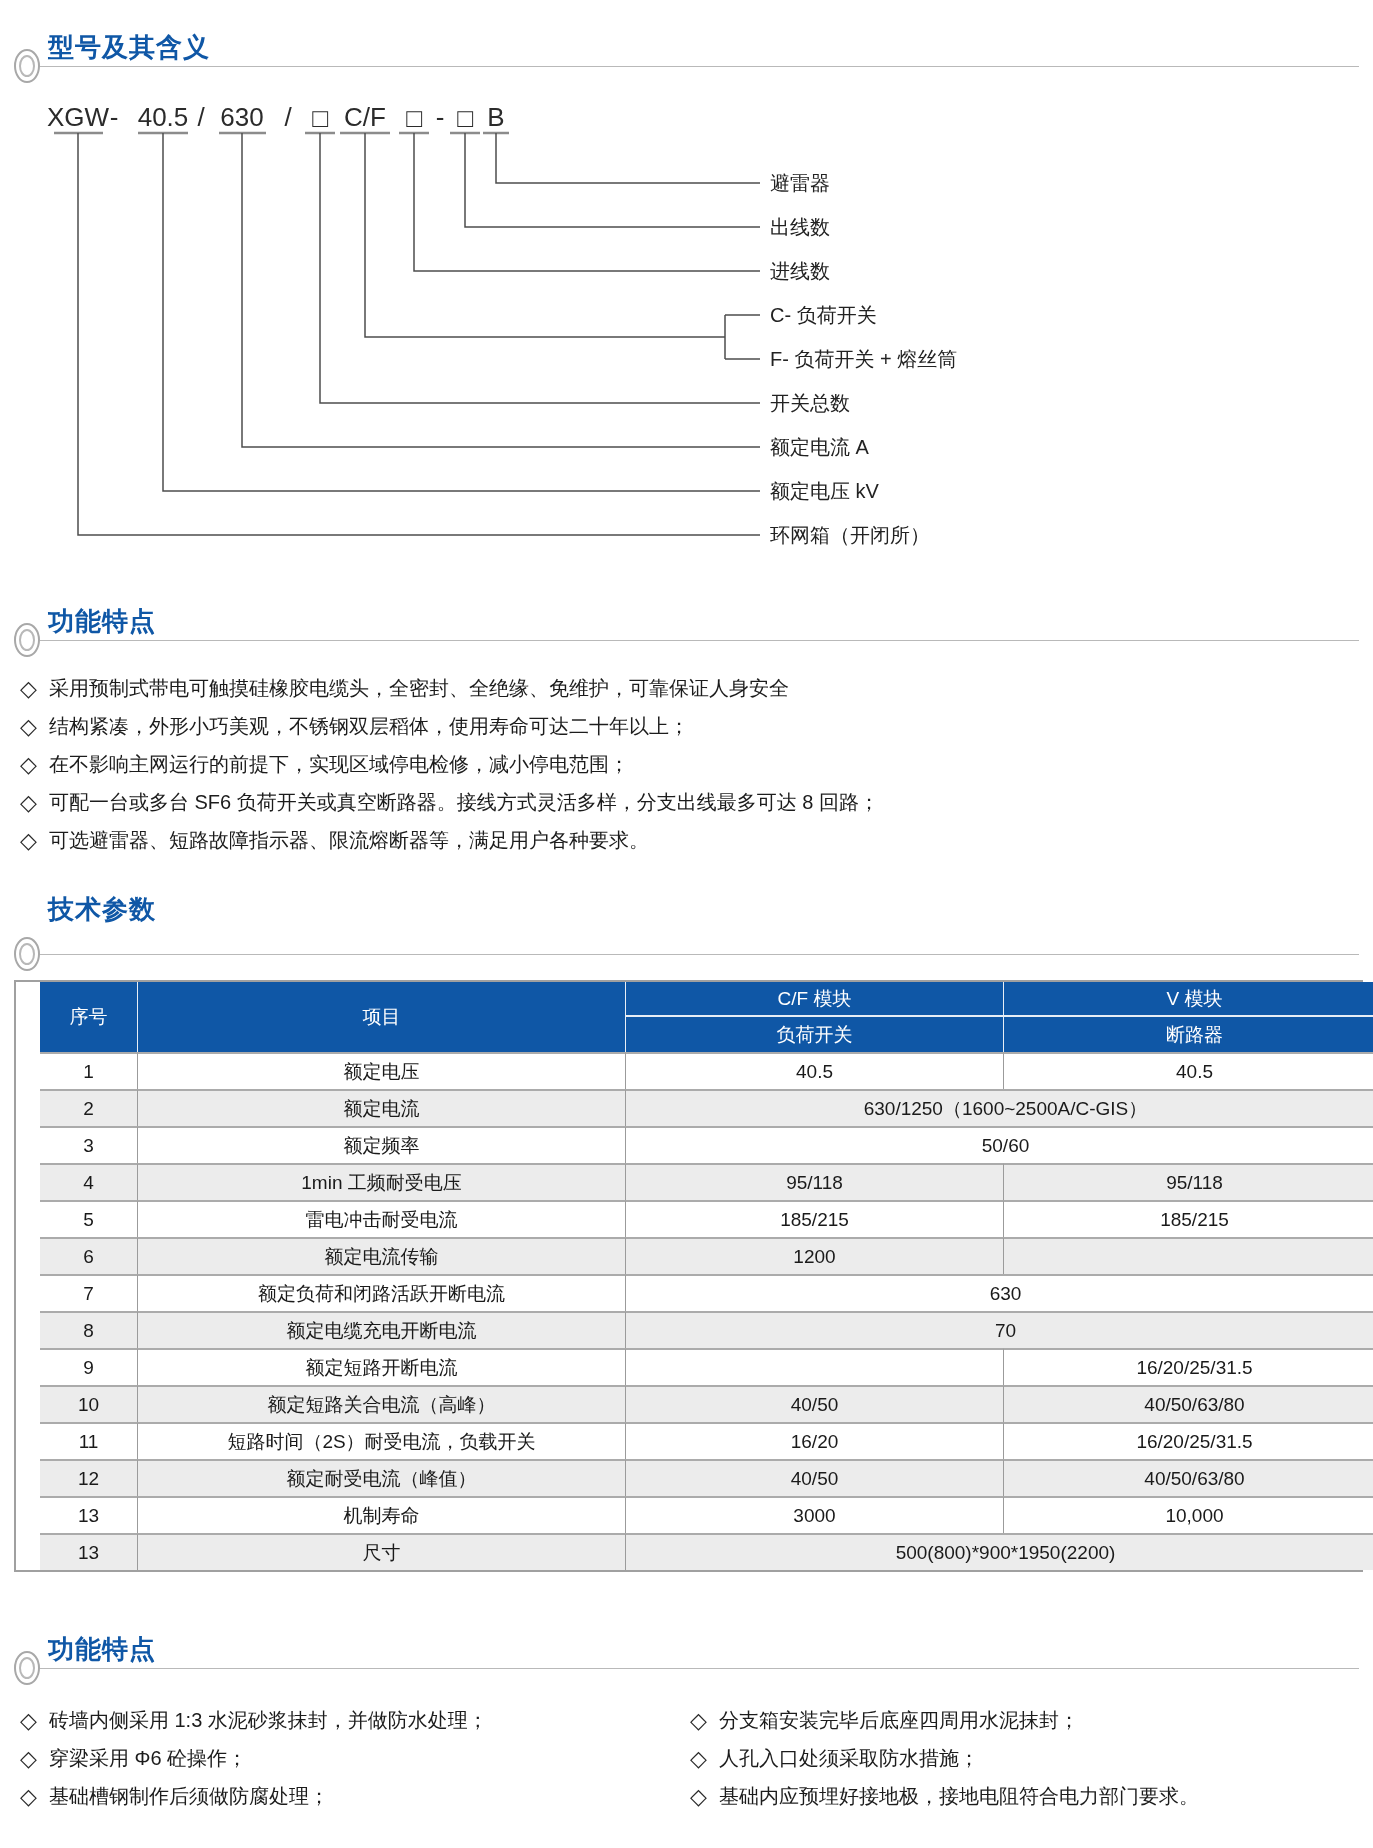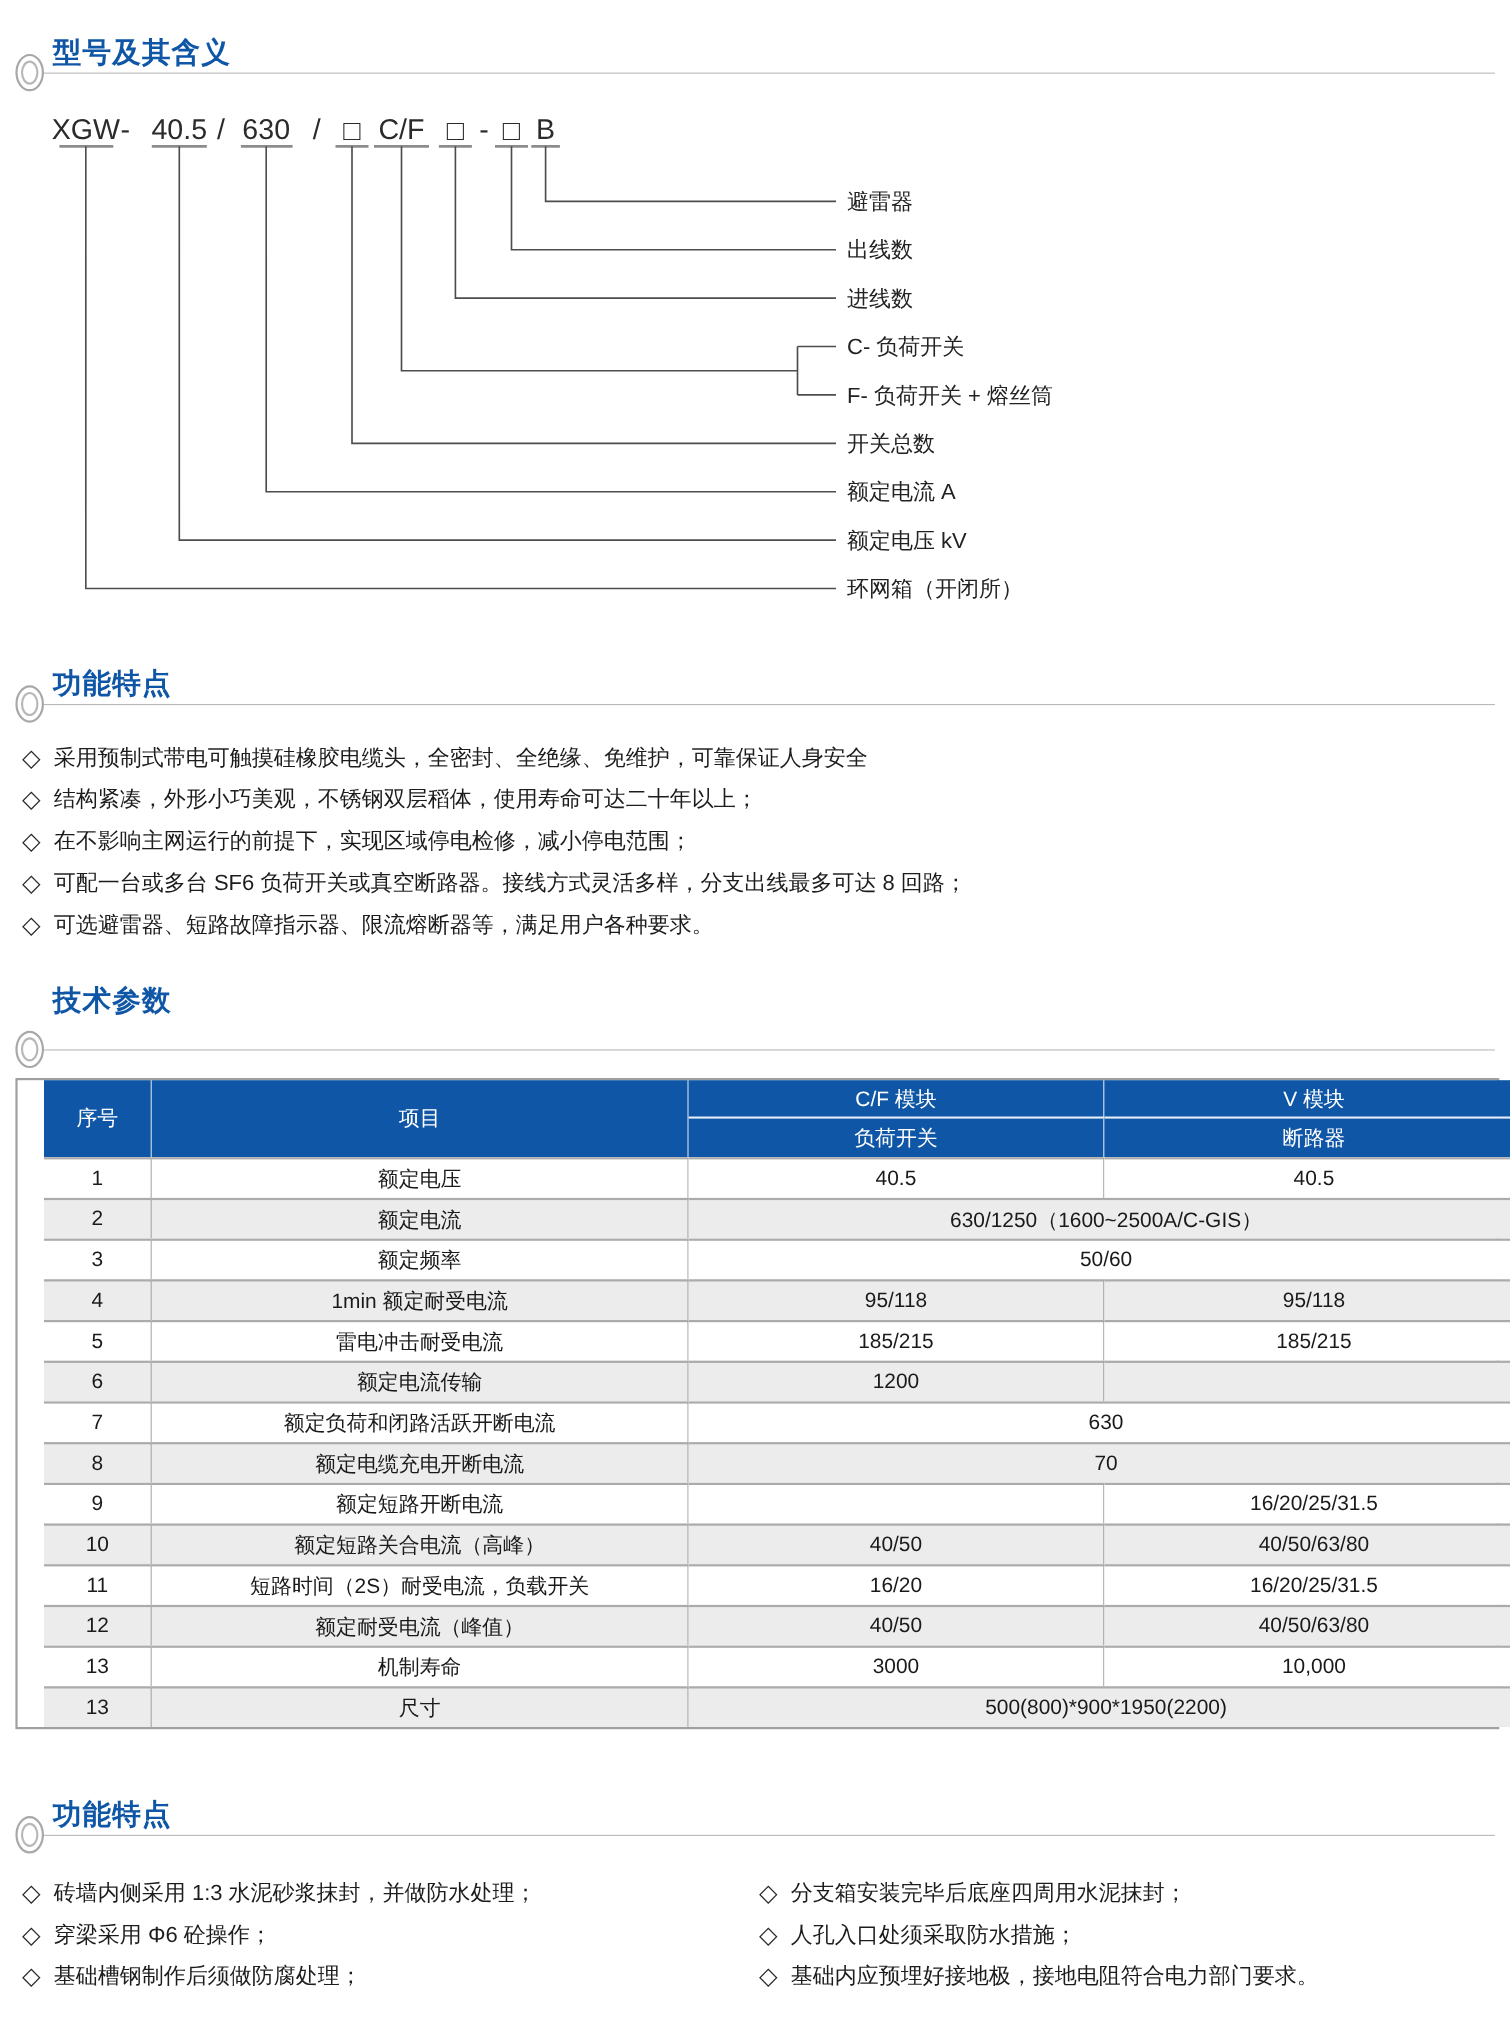--- a/index.html
+++ b/index.html
@@ -175,21 +175,21 @@
             <td>额定电流</td>
             <td colspan="2">630/1250（1600~2500A/C-GIS）</td>
           </tr>
           <tr class="odd">
             <td>3</td>
             <td>额定频率</td>
             <td colspan="2">50/60</td>
           </tr>
           <tr class="even">
             <td>4</td>
-            <td>1min 额定耐受电流</td>
+            <td>1min 工频耐受电压</td>
             <td>95/118</td>
             <td>95/118</td>
           </tr>
           <tr class="odd">
             <td>5</td>
             <td>雷电冲击耐受电流</td>
             <td>185/215</td>
             <td>185/215</td>
           </tr>
           <tr class="even">

